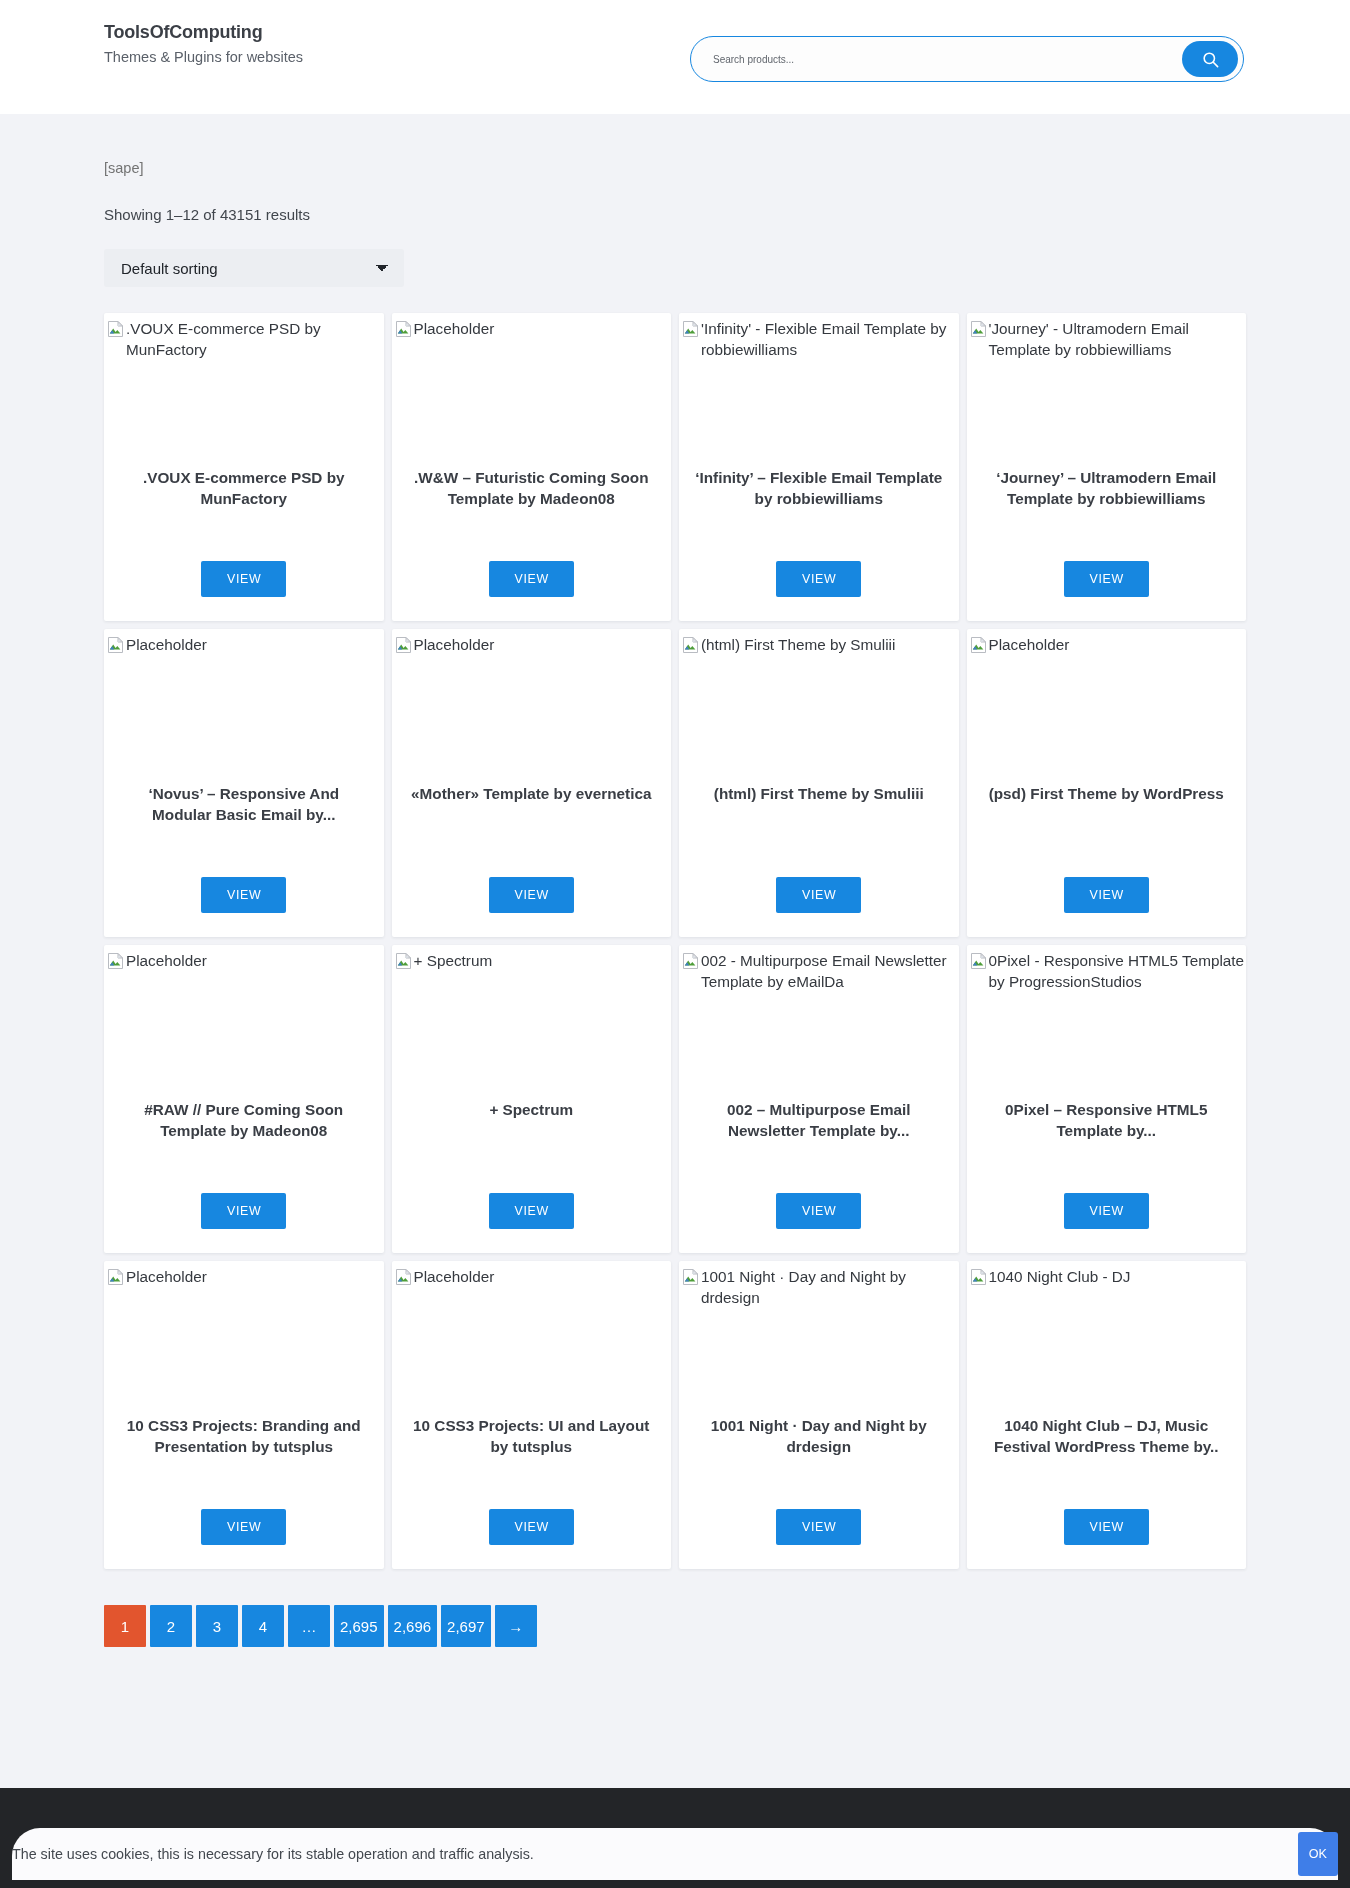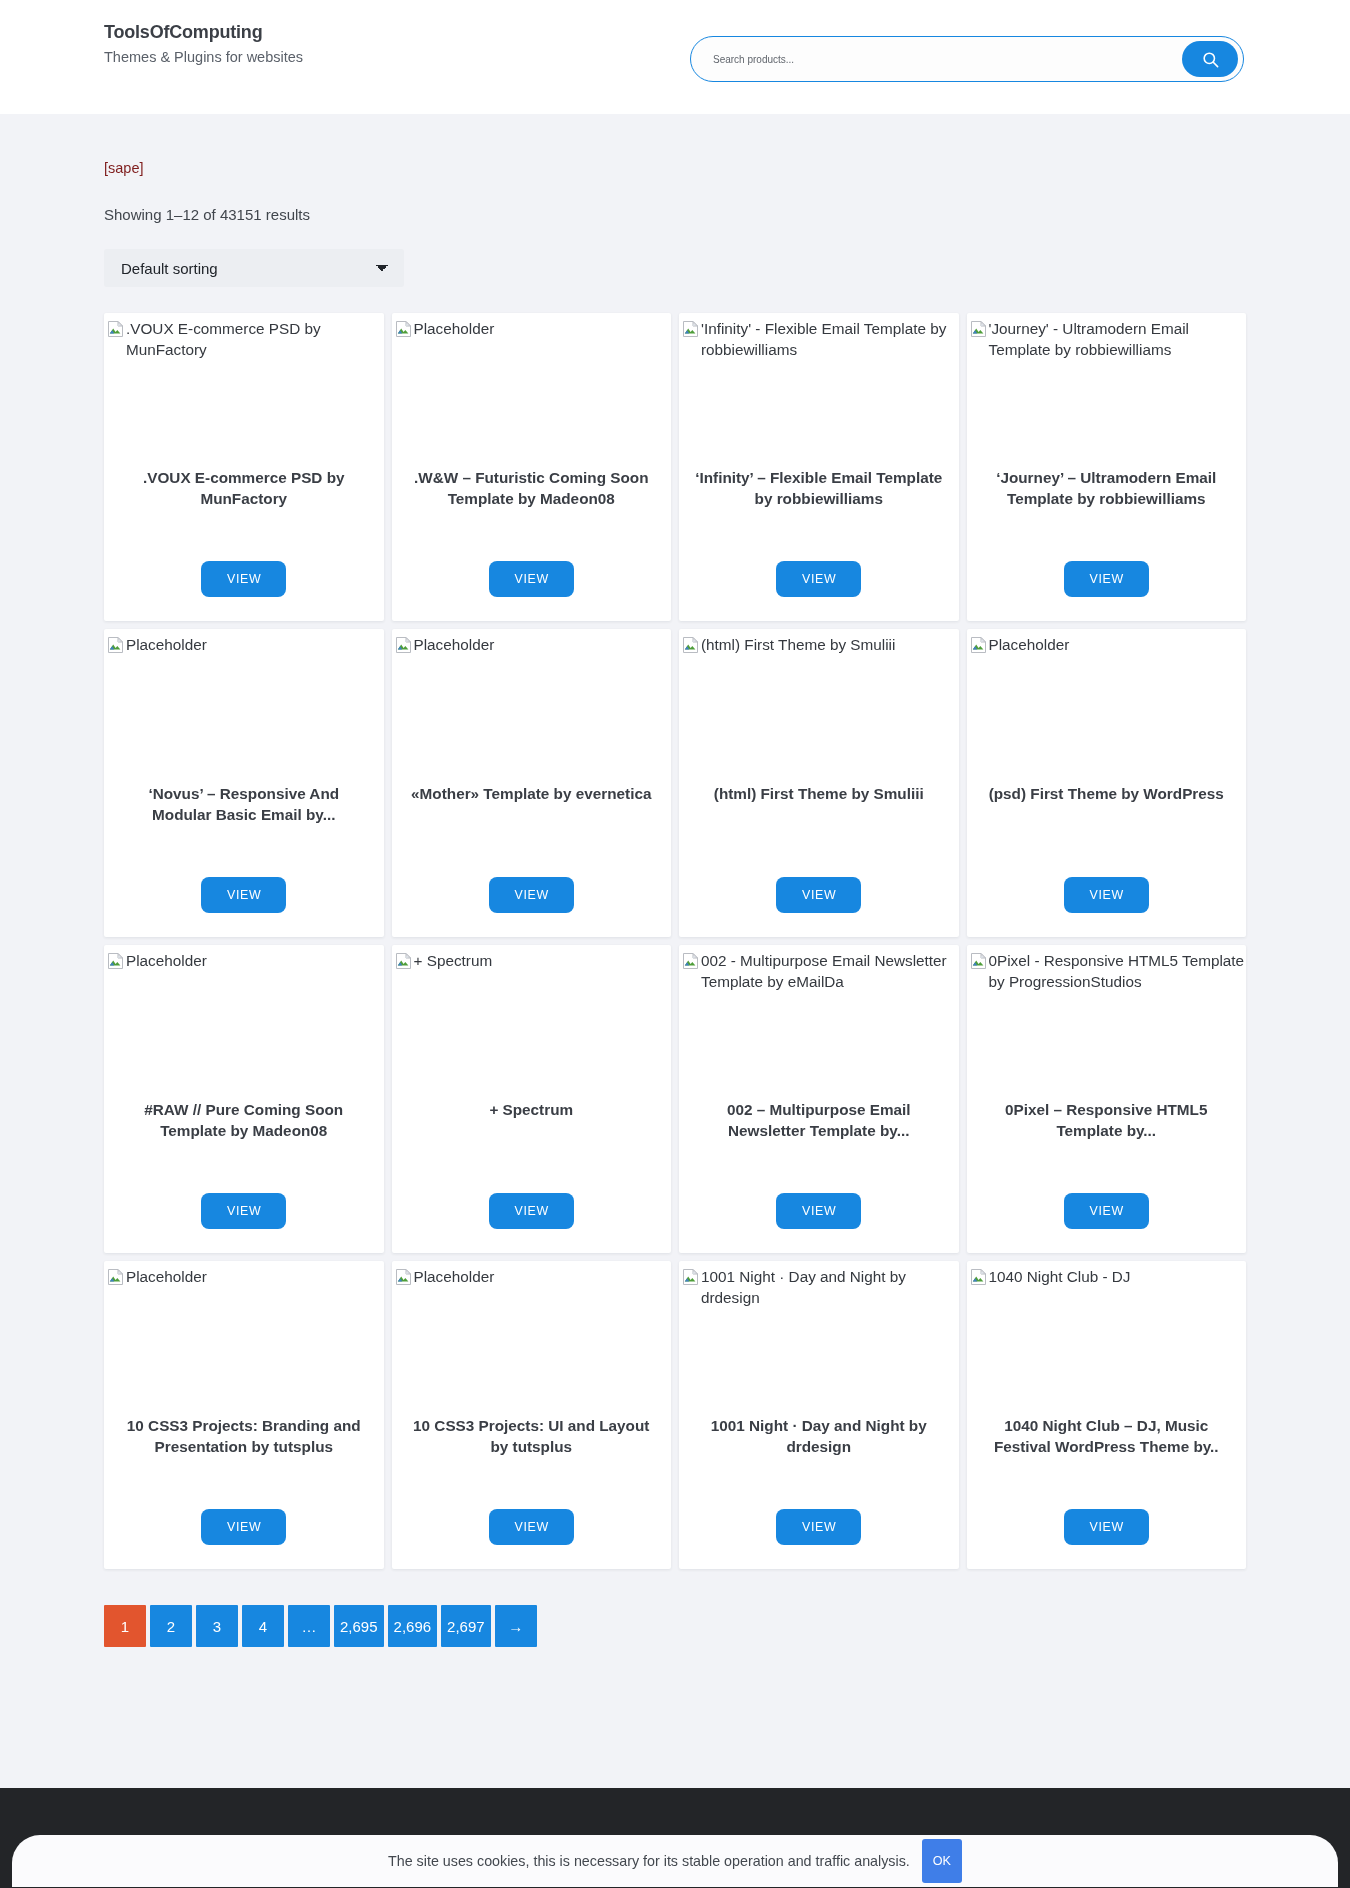--- a/index.html
+++ b/index.html
@@ -68,21 +68,21 @@
     align-items: center;
     justify-content: center;
     flex: none;
   }
   .search-btn svg { display: block; }
 
   
   .page-main { padding: 0 104px; }
   .sape-note {
     font-size: 14.5px;
-    color: #7f1d1d;
+    color: #737373;
     padding-top: 46px;
   }
   .results-count {
     font-size: 15px;
     color: #41464d;
     margin-top: 30px;
   }
   .sorting-select {
     margin-top: 26px;
     width: 300px;
@@ -153,21 +153,21 @@
     color: #3a3e45;
     text-align: center;
     line-height: 1.38;
     margin-top: 4px;
   }
   .view-btn {
     margin-top: auto;
     background: #1787e0;
     color: #ffffff;
     border: none;
-    border-radius: 8px;
+    border-radius: 2px;
     font-size: 12.4px;
     letter-spacing: 0.7px;
     font-weight: 400;
     padding: 11px 25px 11px 26px;
     cursor: pointer;
     font-family: "Liberation Sans", sans-serif;
   }
 
   
   .pagination {
@@ -197,27 +197,27 @@
   .site-footer {
     position: absolute;
     left: 0; right: 0; bottom: 0;
     height: 100px;
     background: #232528;
   }
   .cookie-bar {
     position: absolute;
     left: 12px;
     right: 12px;
-    bottom: 1px;
+    bottom: 8px;
     height: 52px;
     background: #fbfbfd;
     border-radius: 28px 28px 0 0;
     display: flex;
     align-items: center;
-    justify-content: center;
+    justify-content: space-between;
     gap: 12px;
   }
   .cookie-text {
     font-size: 14.3px;
     color: #43484f;
   }
   .cookie-ok {
     background: #3f7ee8;
     color: #ffffff;
     border: none;

